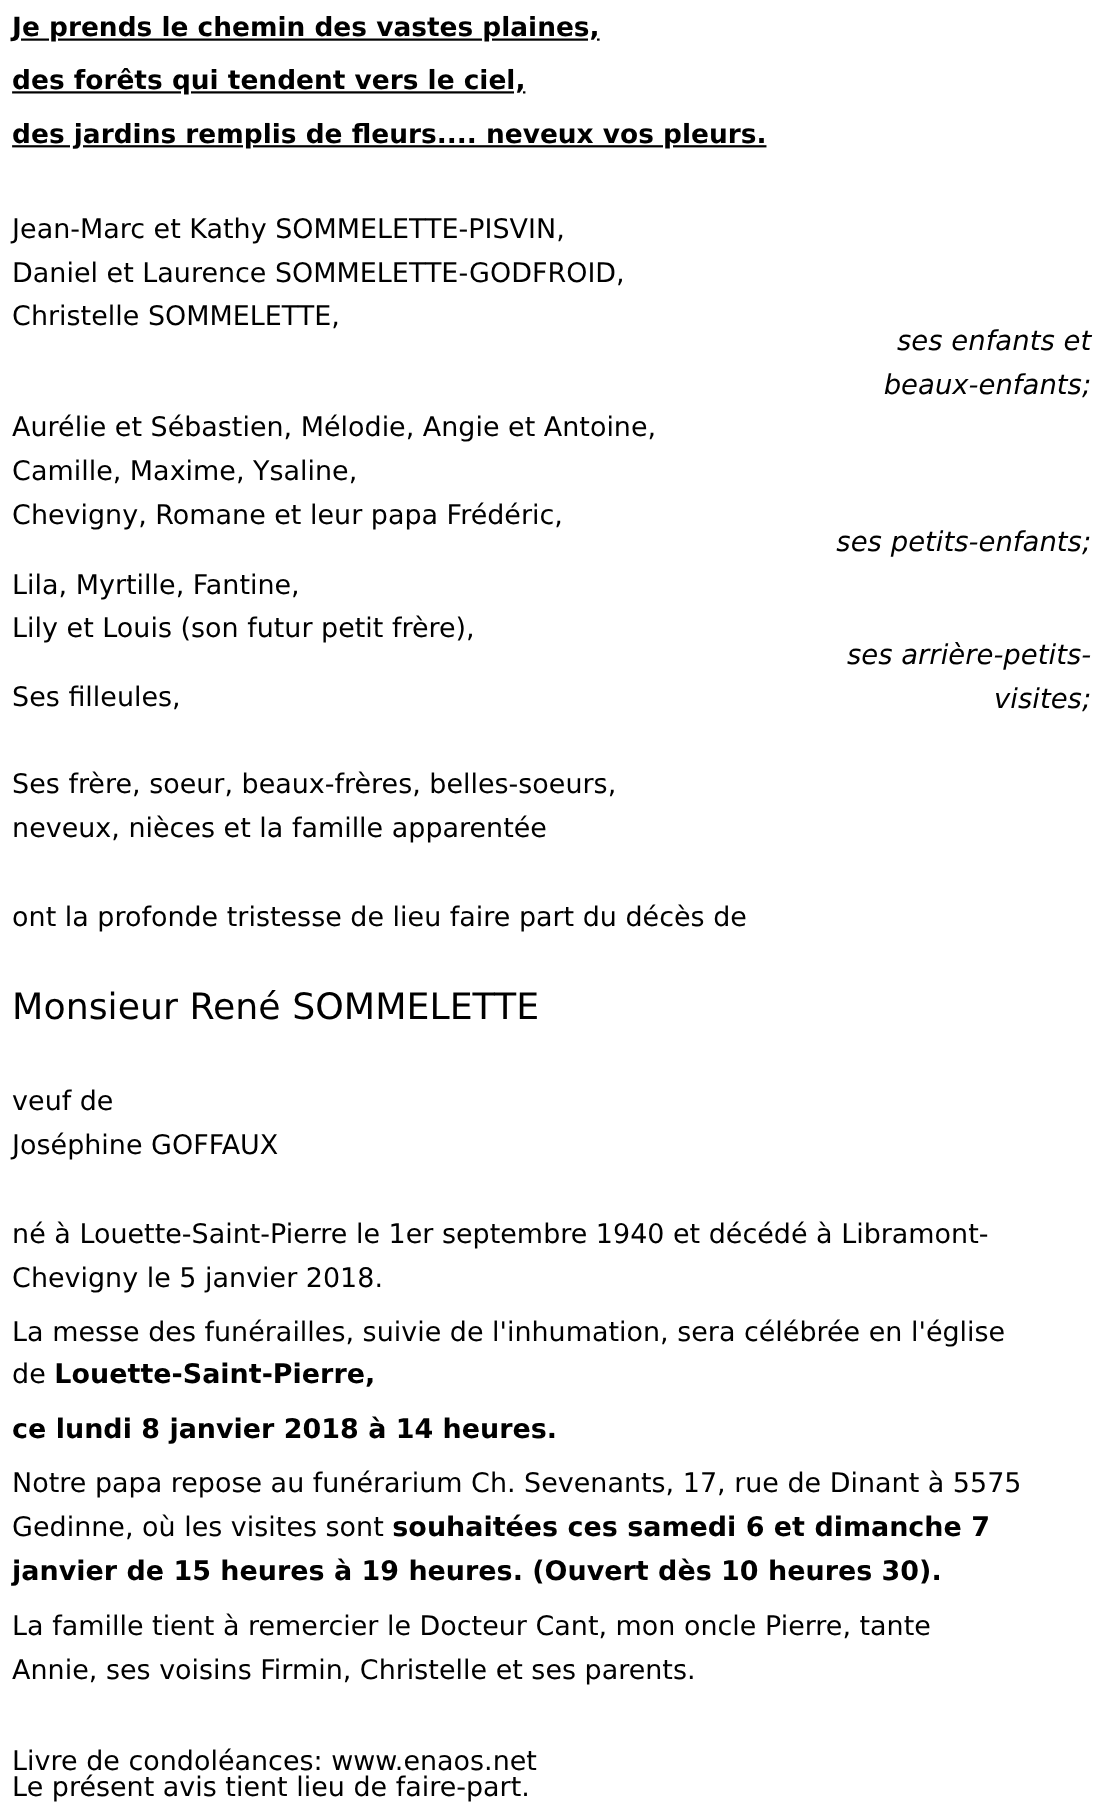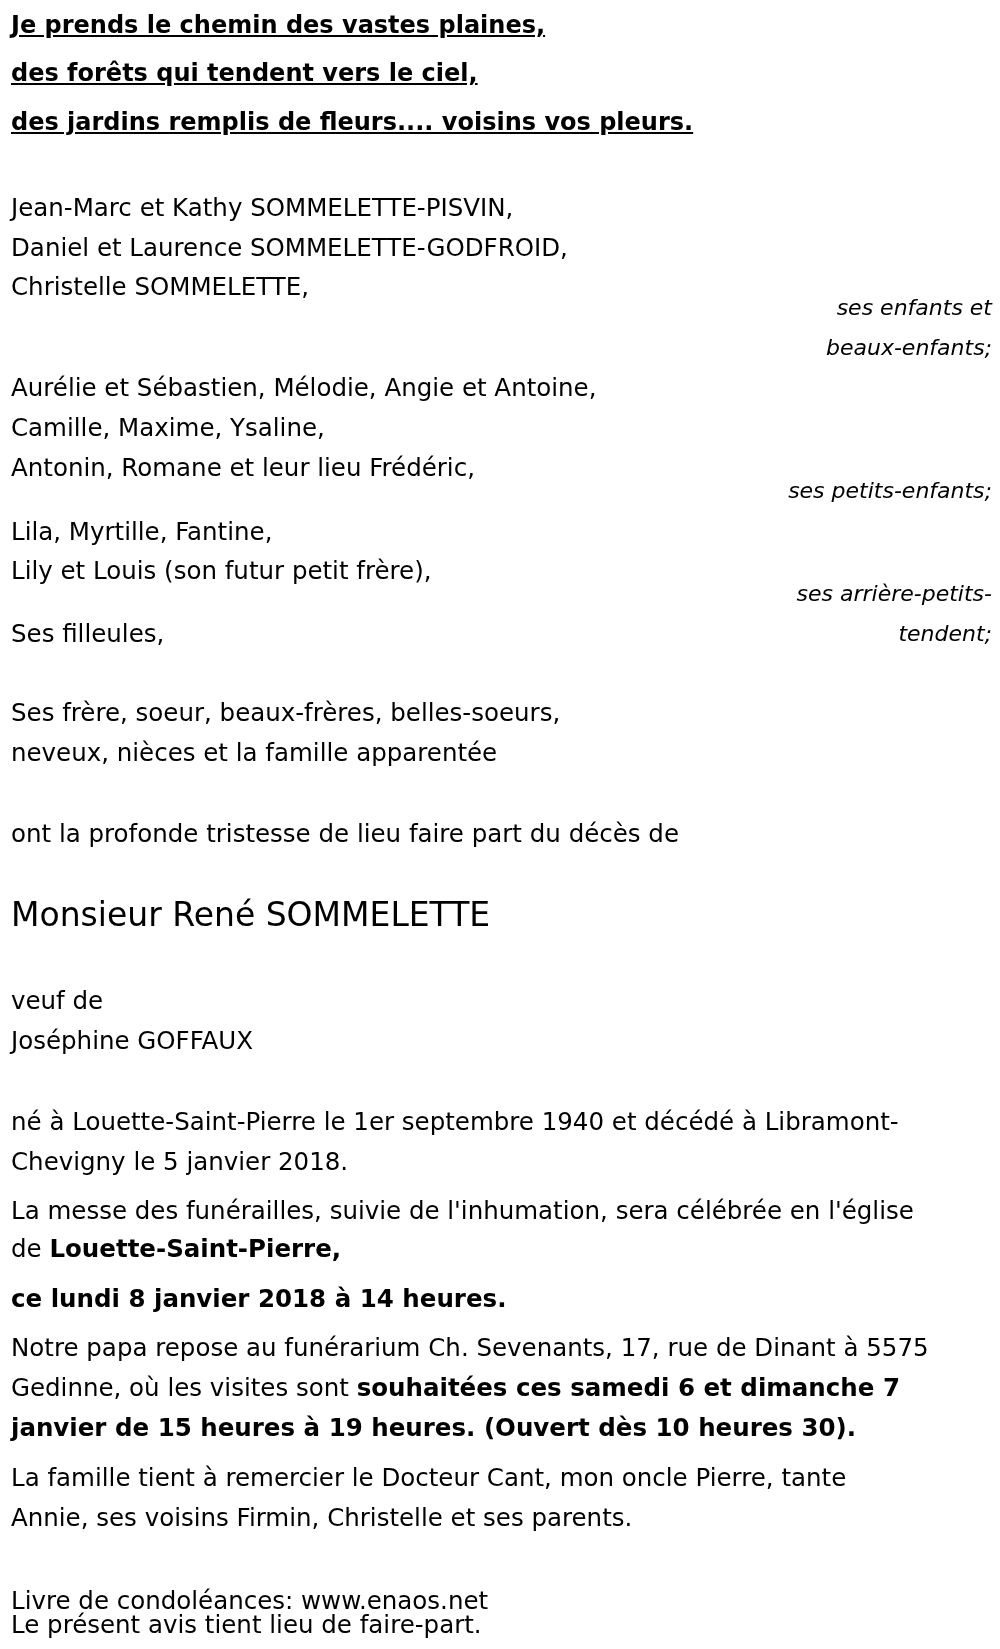--- a/index.html
+++ b/index.html
@@ -3,45 +3,45 @@
 <meta charset="utf-8">
 <style>
   html, body { margin: 0; padding: 0; background: #ffffff; }
   body { width: 1000px; height: 1649px; position: relative; overflow: hidden;
          font-family: "DejaVu Sans", "Liberation Sans", sans-serif; color: #000; }
   .ln { position: absolute; left: 11px; white-space: nowrap; line-height: 1; }
   .reg { font-size: 24.5px; font-weight: normal; }
   .poem { font-size: 24px; font-weight: bold; text-decoration: underline; }
   .heading { font-size: 33px; font-weight: normal; }
   .rt { position: absolute; right: 8px; white-space: nowrap; line-height: 1;
-        font-size: 22px; font-style: italic; text-align: right; }
+        font-size: 25px; font-style: italic; text-align: right; }
   b { font-weight: bold; }
 </style>
 </head>
 <body>
 
 <div class="ln poem" style="top:13px">Je prends le chemin des vastes plaines,</div>
 <div class="ln poem" style="top:61px">des forêts qui tendent vers le ciel,</div>
-<div class="ln poem" style="top:110px">des jardins remplis de fleurs.... voisins vos pleurs.</div>
+<div class="ln poem" style="top:110px">des jardins remplis de fleurs.... neveux vos pleurs.</div>
 
 <div class="ln reg" style="top:196px">Jean-Marc et Kathy SOMMELETTE-PISVIN,</div>
 <div class="ln reg" style="top:236px">Daniel et Laurence SOMMELETTE-GODFROID,</div>
 <div class="ln reg" style="top:275px">Christelle SOMMELETTE,</div>
 <div class="rt" style="top:297px">ses enfants et</div>
 <div class="rt" style="top:337px">beaux-enfants;</div>
 
 <div class="ln reg" style="top:376px">Aurélie et Sébastien, Mélodie, Angie et Antoine,</div>
 <div class="ln reg" style="top:416px">Camille, Maxime, Ysaline,</div>
-<div class="ln reg" style="top:456px">Antonin, Romane et leur lieu Frédéric,</div>
+<div class="ln reg" style="top:456px">Chevigny, Romane et leur papa Frédéric,</div>
 <div class="rt" style="top:480px">ses petits-enfants;</div>
 
 <div class="ln reg" style="top:520px">Lila, Myrtille, Fantine,</div>
 <div class="ln reg" style="top:559px">Lily et Louis (son futur petit frère),</div>
 <div class="rt" style="top:583px">ses arrière-petits-</div>
-<div class="rt" style="top:623px">tendent;</div>
+<div class="rt" style="top:623px">visites;</div>
 
 <div class="ln reg" style="top:622px">Ses filleules,</div>
 <div class="ln reg" style="top:701px">Ses frère, soeur, beaux-frères, belles-soeurs,</div>
 <div class="ln reg" style="top:741px">neveux, nièces et la famille apparentée</div>
 
 <div class="ln reg" style="top:822px">ont la profonde tristesse de lieu faire part du décès de</div>
 
 <div class="ln heading" style="top:898px">Monsieur René SOMMELETTE</div>
 
 <div class="ln reg" style="top:989px">veuf de</div>

